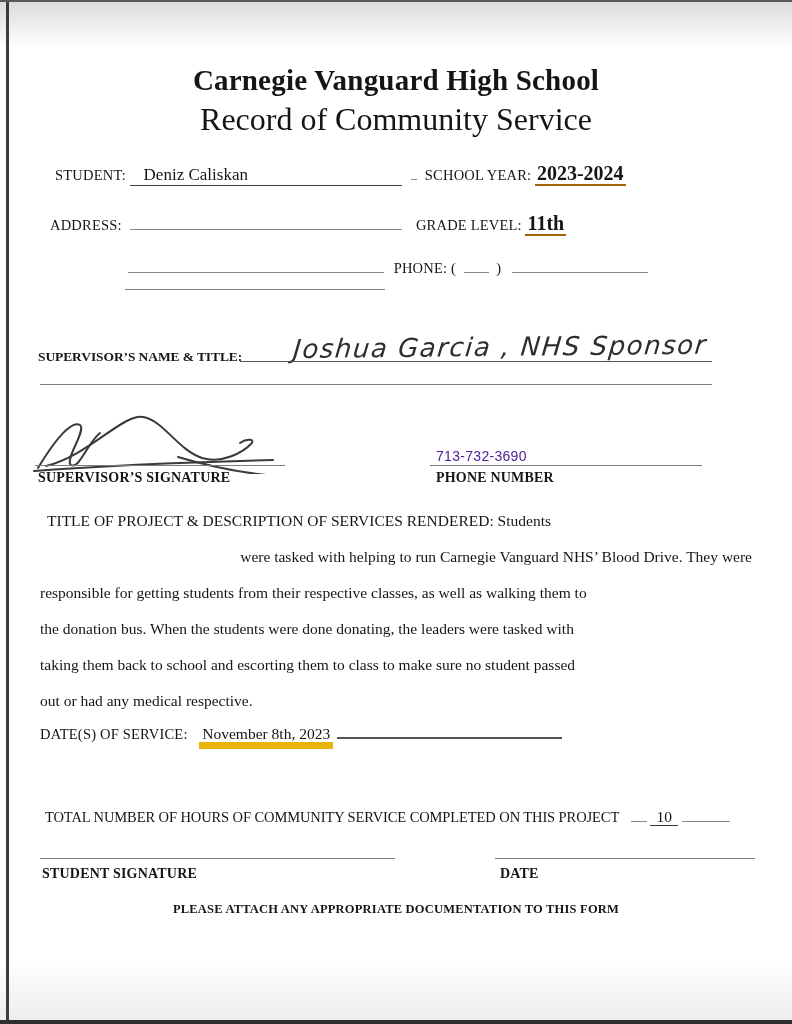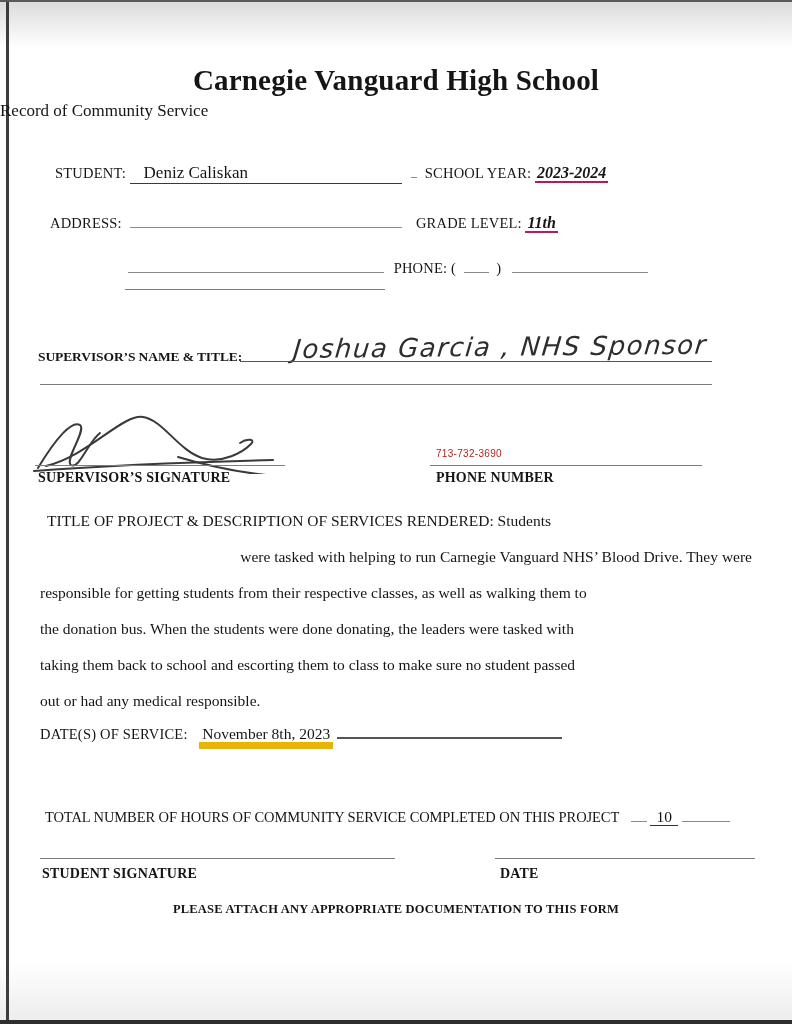--- a/index.html
+++ b/index.html
@@ -11,41 +11,41 @@
   .edge-left   { position:absolute; left:6px; top:0; width:3px; height:100%; background:#3d3d40; }
   .edge-top    { position:absolute; left:0; top:0; width:100%; height:2px; background:#5a5a5c; }
   .edge-bottom { position:absolute; left:0; bottom:0; width:100%; height:4px; background:#2e2e31; }
   .shade-top    { position:absolute; left:0; top:2px; width:100%; height:46px;
                   background:linear-gradient(#bfbfbf, rgba(255,255,255,0)); opacity:.55; }
   .shade-bottom { position:absolute; left:0; bottom:4px; width:100%; height:58px;
                   background:linear-gradient(rgba(255,255,255,0), #ededed); }
 
   .abs { position:absolute; }
   .title1 { width:100%; text-align:center; font-size:29px; font-weight:bold; letter-spacing:.2px; }
-  .title2 { width:100%; text-align:left; font-size:17px; }
+  .title2 { width:100%; text-align:center; font-size:32px; }
 
   .row { white-space:nowrap; font-size:14.5px; }
   .lbl { letter-spacing:.2px; }
   .lbl-sm { font-size:13.5px; font-weight:600; letter-spacing:-.1px; }
 
   .blank { display:inline-block; height:1.05em; border-bottom:1.5px solid #8a8a8a; vertical-align:baseline; }
   .line  { position:absolute; border-bottom:1.5px solid #7c7c7e; }
   .line-dark { border-bottom-color:#565658; }
 
   .typed-val { font-size:17px; border-bottom:1.5px solid #3a3a3a; }
-  .bold-val  { font-size:16px; font-weight:bold; border-bottom:2px solid #be185d; padding:0 2px;font-style:italic; }
+  .bold-val  { font-size:20px; font-weight:bold; border-bottom:2px solid #a16207; padding:0 2px; }
   .date-val  { font-size:15.5px; border-bottom:7px solid #eab308; padding:0 3px; }
   .hours-val { font-size:15.5px; border-bottom:1.5px solid #333; padding:0 6px; }
 
   .handwriting {
     font-family:"DejaVu Sans", sans-serif; font-style:italic; font-size:26px;
     color:#2e2e2e; letter-spacing:1.5px; transform:skewX(-6deg) rotate(-.6deg);
     transform-origin:left bottom; white-space:nowrap;
   }
-  .hand-phone { font-family:"Liberation Sans", sans-serif; font-size:10px; color:#b91c1c; letter-spacing:.3px; }
+  .hand-phone { font-family:"Liberation Sans", sans-serif; font-size:14px; color:#4c1d95; letter-spacing:.3px; }
 
   .para { width:712px; font-size:15.5px; }
   .para div { height:36px; line-height:36px; white-space:nowrap; }
   .ind1 { padding-left:7px; }
   .ind2 { padding-left:4px;text-align:right; }
 
   .caps-label { font-size:14px; font-weight:600; letter-spacing:.2px; }
   .note { width:100%; text-align:center; font-size:12.5px; font-weight:600; letter-spacing:.2px; }
   .total-lbl { font-size:14.5px; letter-spacing:-.1px; }
 </style>
@@ -107,21 +107,21 @@
   <div class="abs hand-phone" style="left:436px; top:448px;">713-732-3690</div>
   <div class="line" style="left:430px; top:465px; width:272px;"></div>
   <div class="abs caps-label" style="left:436px; top:470px;">PHONE NUMBER</div>
 
   <div class="abs para" style="left:40px; top:503px;">
     <div class="ind1">TITLE OF PROJECT &amp; DESCRIPTION OF SERVICES RENDERED:  Students</div>
     <div class="ind2">were tasked with helping to run Carnegie Vanguard NHS’ Blood Drive. They were</div>
     <div>responsible for getting students from their respective classes, as well as walking them to</div>
     <div>the donation bus. When the students were done donating, the leaders were tasked with</div>
     <div>taking them back to school and escorting them to class to make sure no student passed</div>
-    <div>out or had any medical responsible.</div>
+    <div>out or had any medical respective.</div>
   </div>
 
   <div class="abs row" style="left:40px; top:722px;">
     <span class="lbl">DATE(S) OF SERVICE:</span>
     <span class="date-val" style="margin-left:8px;">November 8th, 2023</span>
     <span class="blank" style="width:225px; border-bottom-width:2px; border-bottom-color:#555;"></span>
   </div>
 
   <div class="abs row" style="left:45px; top:777px;margin-top:29px;">
     <span class="total-lbl">TOTAL NUMBER OF HOURS OF COMMUNITY SERVICE COMPLETED ON THIS PROJECT</span>

